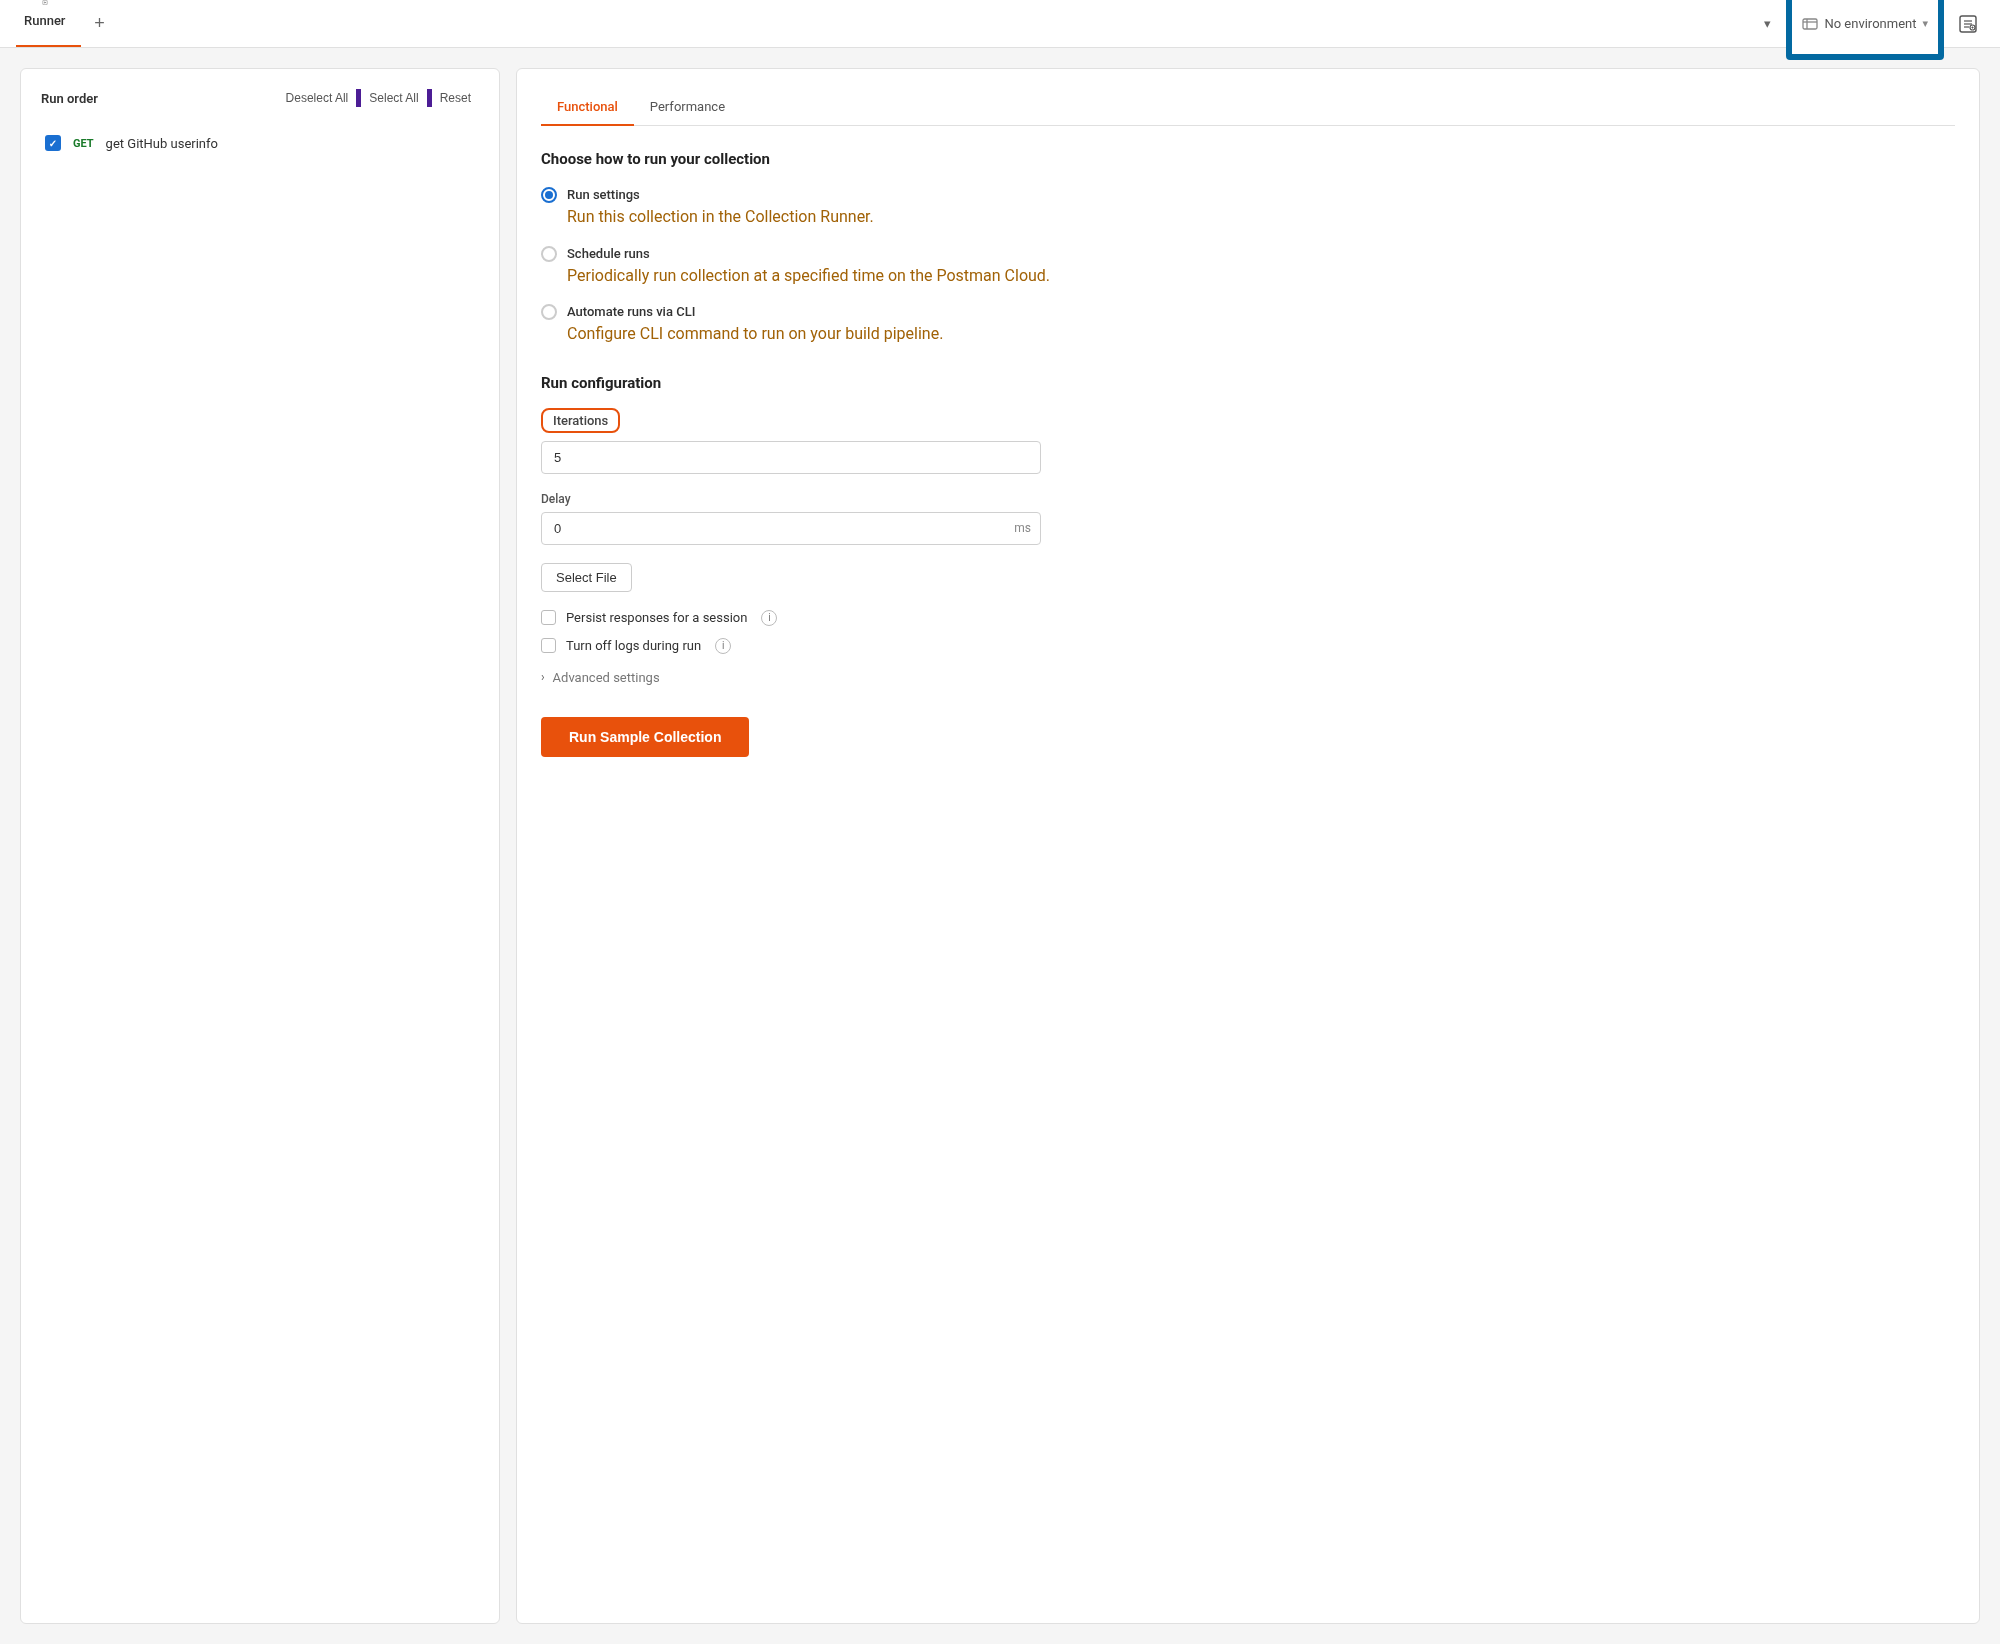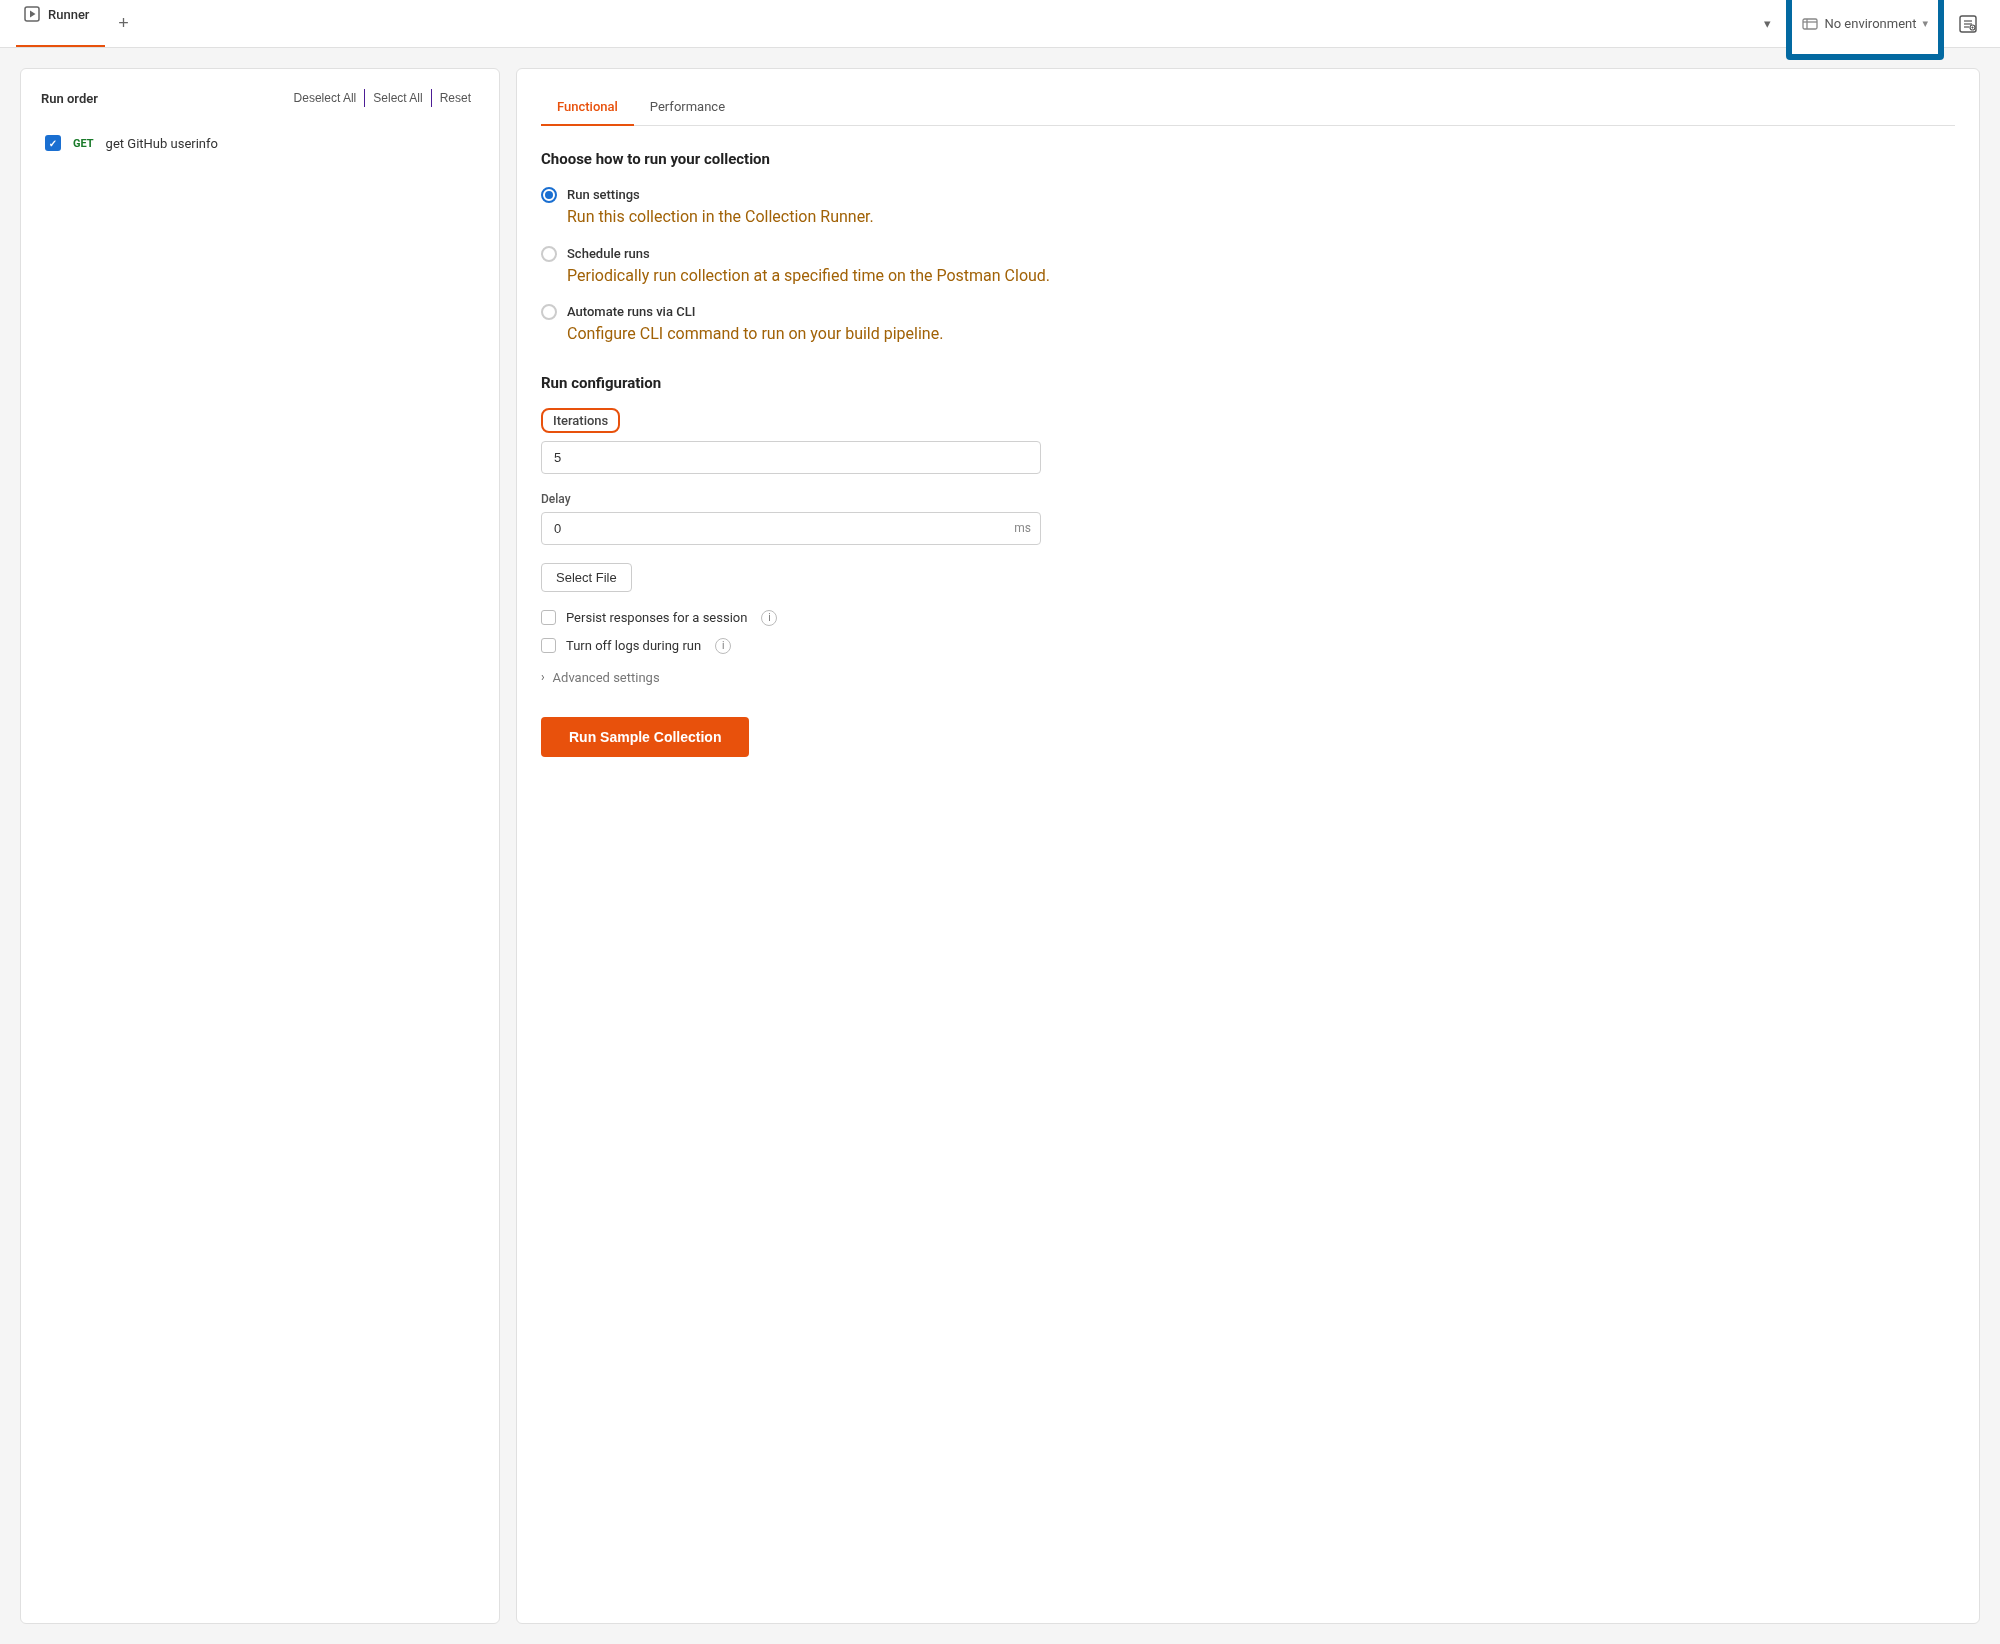--- a/index.html
+++ b/index.html
@@ -22,20 +22,21 @@
     .tab-runner {
       display: flex;
       align-items: center;
       gap: 8px;
       padding: 0 16px 17px 8px;
       height: 100%;
       border-bottom: 2px solid #e8510c;
       color: #333;
       font-size: 13px;
       font-weight: 500;
+      flex-direction: column;
     }
     .tab-runner .play-icon {
       width: 16px;
       height: 16px;
       color: #555;
     }
     .add-tab-btn {
       width: 28px;
       height: 28px;
       display: flex;
@@ -112,21 +113,21 @@
     }
     .header-action-btn {
       background: none;
       border: none;
       cursor: pointer;
       font-size: 12px;
       color: #555;
       padding: 2px 8px;
     }
     .header-action-btn:not(:last-child) {
-      border-right: 1px solid #4c1d95;
+      border-right: 5px solid #4c1d95;
     }
     .request-item {
       display: flex;
       align-items: center;
       gap: 12px;
       padding: 8px 4px;
     }
     .checkbox-blue {
       width: 16px;
       height: 16px;

